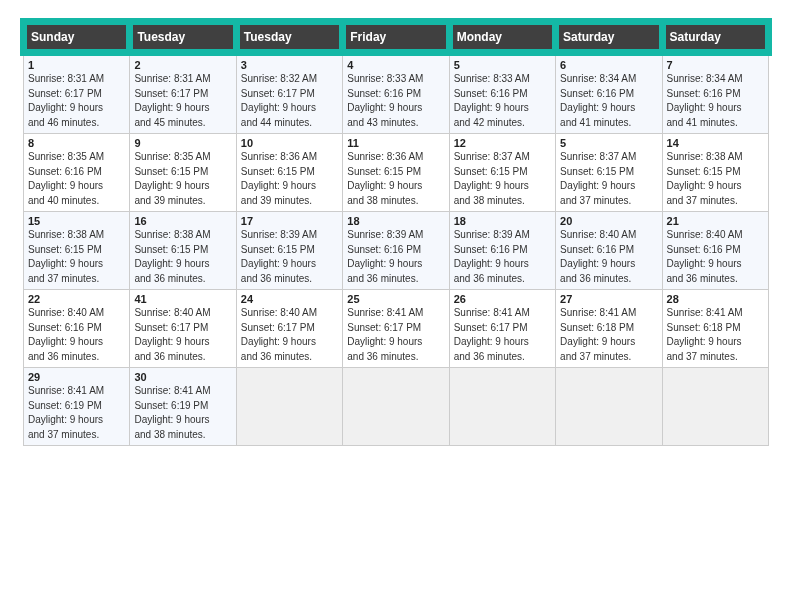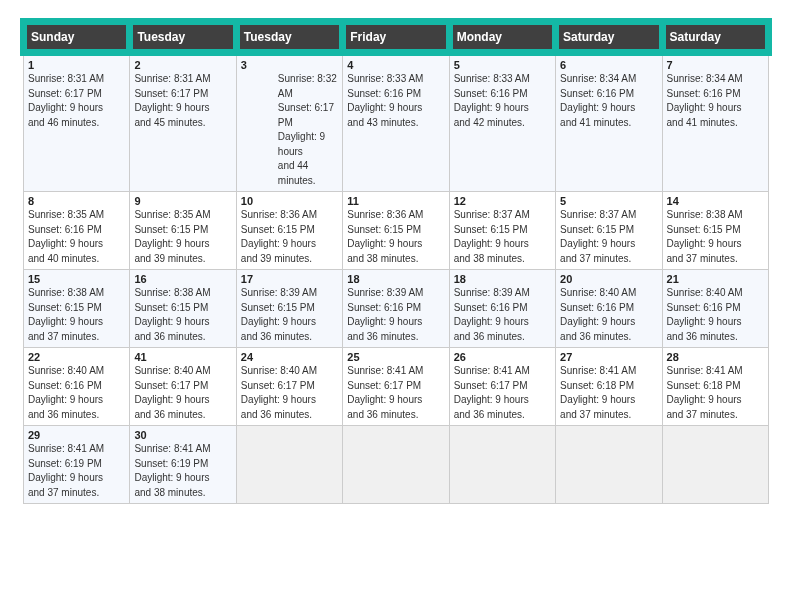--- a/index.html
+++ b/index.html
@@ -126,21 +126,21 @@
           </td>
           <td>
             <span class="day-num">2</span>
             <div class="day-info" style="white-space: pre-line;">Sunrise: 8:31 AM
 Sunset: 6:17 PM
 Daylight: 9 hours
 and 45 minutes.</div>
           </td>
           <td>
             <span class="day-num">3</span>
-            <div class="day-info" style="white-space: pre-line; margin-left: 37px;">Sunrise: 8:32 AM
+            <div class="day-info" style="white-space: pre-line;">Sunrise: 8:32 AM
 Sunset: 6:17 PM
 Daylight: 9 hours
 and 44 minutes.</div>
           </td>
           <td>
             <span class="day-num">4</span>
             <div class="day-info" style="white-space: pre-line;">Sunrise: 8:33 AM
 Sunset: 6:16 PM
 Daylight: 9 hours
 and 43 minutes.</div>

